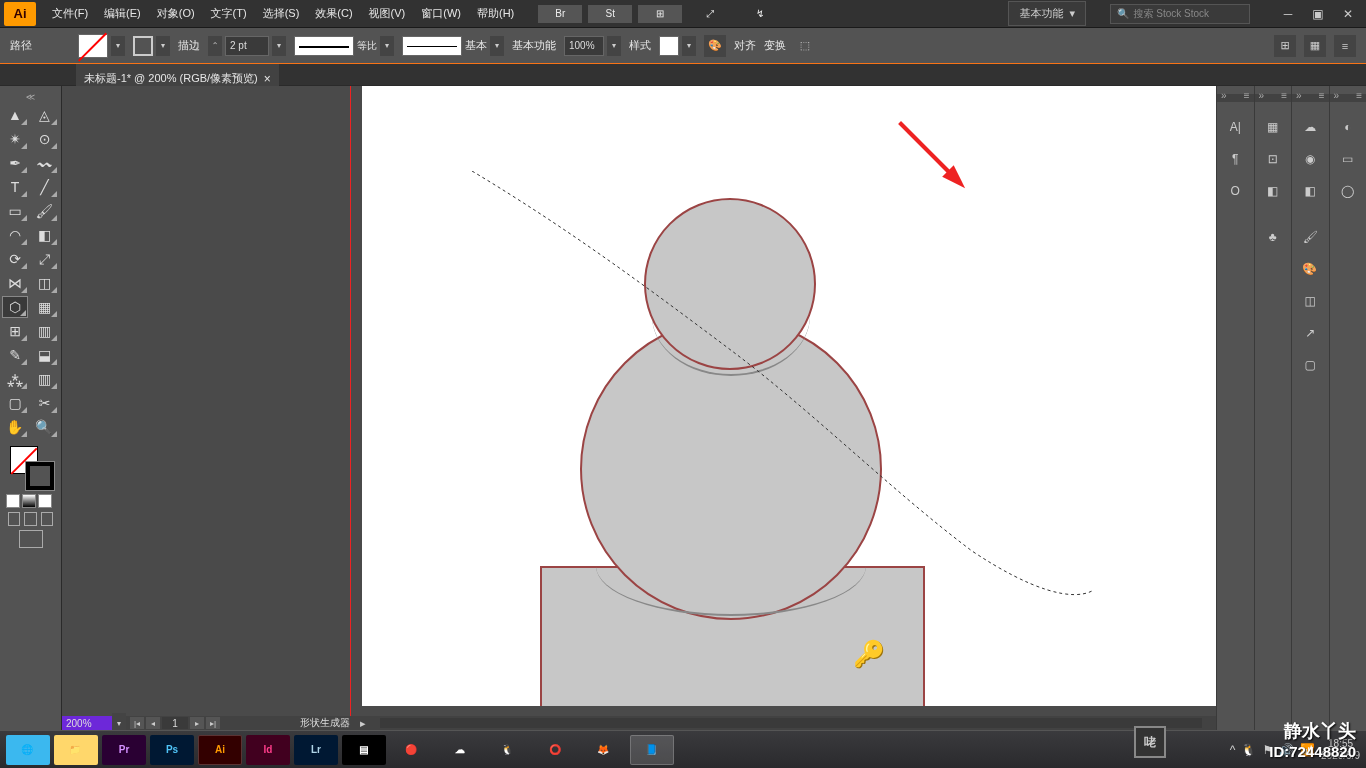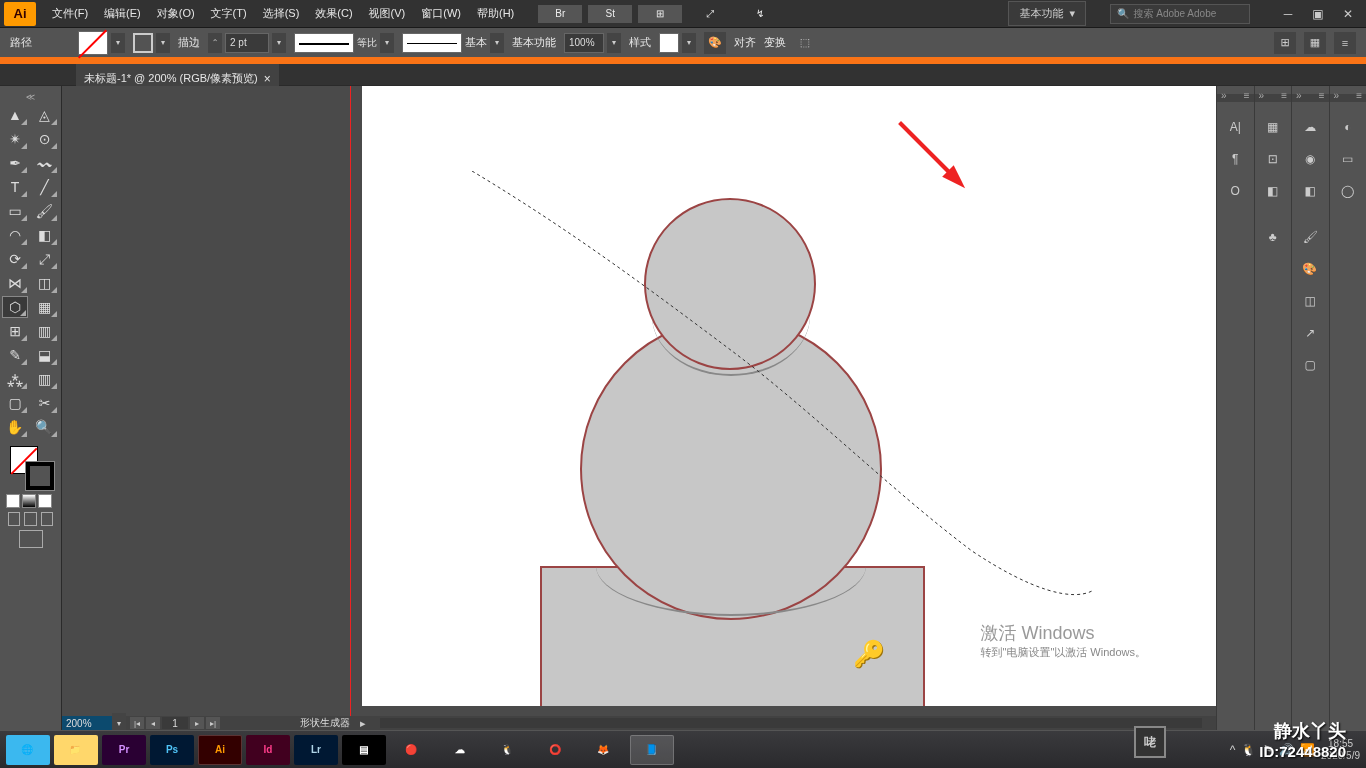--- a/index.html
+++ b/index.html
@@ -12,21 +12,21 @@
 .menu-item { padding: 6px 8px; cursor: pointer; color: #e6e6e6; }
 .menu-icons { display: flex; gap: 6px; margin-left: 16px; }
 .menu-icon-box { width: 44px; height: 18px; background: #555; display: flex; align-items: center; justify-content: center; font-size: 10px; color: #eee; }
 .menubar-right { margin-left: auto; display: flex; align-items: center; gap: 24px; justify-content: center; }
 .workspace-btn { padding: 4px 10px; background: #3a3a3a; border: 1px solid #555; color: #ccc; display: flex; align-items: center; gap: 6px; }
 .search-box { width: 140px; height: 20px; background: #3a3a3a; border: 1px solid #555; color: #888; padding: 0 6px; display: flex; align-items: center; gap: 4px; font-size: 10px; }
 .window-controls { display: flex; gap: 2px; }
 .win-ctrl { width: 28px; height: 20px; display: flex; align-items: center; justify-content: center; font-size: 12px; color: #ccc; cursor: pointer; }
 
 
-.control-bar { height: 36px; background: #535353; display: flex; align-items: center; padding: 0 10px; border-bottom: 7px solid #f97316; gap: 8px; }
+.control-bar { height: 36px; background: #535353; display: flex; align-items: center; padding: 0 10px; border-bottom: 1px solid #f97316; gap: 8px; }
 .ctrl-label { color: #e6e6e6; font-size: 11px; }
 .swatch { width: 30px; height: 24px; border: 1px solid #666; display: inline-block; position: relative; }
 .swatch.white { background: #fff; }
 .swatch.slash::after { content: ''; position: absolute; width: 140%; height: 2px; background: red; top: 50%; left: -20%; transform: rotate(-45deg); }
 .square-outline { width: 20px; height: 20px; border: 2px solid #ccc; display: inline-block; background: #535353; }
 .ctrl-dropdown { width: 14px; height: 20px; background: #444; display: flex; align-items: center; justify-content: center; font-size: 8px; }
 .ctrl-input { width: 44px; height: 20px; background: #3a3a3a; border: 1px solid #666; color: #ddd; padding: 0 4px; font-size: 10px; }
 .ctrl-wide-input { width: 40px; }
 .stroke-preview { width: 60px; height: 20px; background: #fff; position: relative; border: 1px solid #666; }
 .stroke-preview::after { content: ''; position: absolute; left: 4px; right: 4px; top: 50%; height: 2px; background: #000; }
@@ -67,42 +67,42 @@
 .red-guide { position: absolute; left: 288px; top: 0; bottom: 14px; width: 1px; background: #ee2222; }
 .artwork { position: absolute; left: 300px; top: 0; width: 900px; height: 620px; }
 .shape-circle1 { position: absolute; left: 282px; top: 112px; width: 172px; height: 172px; border-radius: 50%; background: #c7c7c7; border: 2px solid #9b4444; }
 .shape-circle2 { position: absolute; left: 218px; top: 232px; width: 302px; height: 302px; border-radius: 50%; background: #c7c7c7; border: 2px solid #9b4444; }
 .shape-rect { position: absolute; left: 178px; top: 480px; width: 385px; height: 140px; background: #c7c7c7; border: 2px solid #9b4444; border-bottom: none; }
 .arc-top { position: absolute; left: 290px; top: 230px; width: 158px; height: 60px; border: 2px solid #888; border-bottom: none; border-left: none; border-right: none; border-radius: 50% 50% 0 0 / 100% 100% 0 0; transform: rotate(180deg); }
 .arc-mid { position: absolute; left: 234px; top: 480px; width: 270px; height: 50px; border: 2px solid #888; border-top: none; border-left: none; border-right: none; border-radius: 0 0 50% 50% / 0 0 100% 100%; }
 .red-arrow { position: absolute; left: 530px; top: 30px; width: 84px; height: 82px; }
 .red-arrow svg { width: 100%; height: 100%; }
 .h-scrollbar { position: absolute; left: 0; right: 0; bottom: 0; height: 14px; background: #424242; display: flex; align-items: center; }
-.zoom-disp { width: 50px; height: 14px; background: #0c4a6e; color: #ddd; font-size: 10px; display: flex; align-items: center; padding: 0 4px; }
+.zoom-disp { width: 50px; height: 14px; background: #6d28d9; color: #ddd; font-size: 10px; display: flex; align-items: center; padding: 0 4px; }
 .nav-btns { display: flex; gap: 2px; margin-left: 4px; }
 .nav-btn { width: 14px; height: 12px; background: #555; font-size: 8px; display: flex; align-items: center; justify-content: center; }
 .artboard-disp { width: 26px; height: 12px; background: #3a3a3a; color: #ddd; font-size: 10px; display: flex; align-items: center; justify-content: center; }
 .tool-tip { margin-left: 80px; color: #ddd; font-size: 10px; }
 .scroll-track { flex: 1; height: 10px; background: #3a3a3a; margin: 0 14px; position: relative; }
 
 
 .right-panels { width: 150px; background: #535353; display: flex; }
 .panel-col { width: 38px; border-left: 1px solid #3a3a3a; padding: 8px 0; display: flex; flex-direction: column; align-items: center; gap: 10px; }
 .panel-icon { width: 22px; height: 22px; display: flex; align-items: center; justify-content: center; font-size: 12px; color: #ccc; cursor: pointer; }
 .panel-tab-top { width: 100%; height: 8px; background: #424242; margin-bottom: 4px; position: relative; }
 .panel-tab-top::before { content: '»'; position: absolute; left: 4px; top: -4px; font-size: 10px; color: #aaa; }
 .panel-tab-top::after { content: '≡'; position: absolute; right: 4px; top: -4px; font-size: 10px; color: #aaa; }
 
 
 .activate { position: absolute; right: 70px; bottom: 70px; color: #999; font-size: 18px; text-align: left; }
 .activate-sub { font-size: 11px; color: #888; }
 .key-icon { position: absolute; right: 330px; bottom: 60px; font-size: 26px; color: #aaa; }
 
 
-.watermark { position: absolute; right: 20px; bottom: 8px; color: #fff; font-size: 16px; font-weight: bold; text-shadow: 1px 1px 2px #000; z-index: 1000; text-align: right; }
+.watermark { position: absolute; right: 10px; bottom: 8px; color: #fff; font-size: 16px; font-weight: bold; text-shadow: 1px 1px 2px #000; z-index: 1000; text-align: right; }
 .wm-line1 { font-size: 18px; }
 .wm-line2 { font-size: 15px; }
 .wm-logo { position: absolute; right: 200px; bottom: 10px; width: 32px; height: 32px; background: #333; border: 2px solid #888; z-index: 1000; display: flex; align-items: center; justify-content: center; color: #ccc; font-size: 12px; font-weight: bold; }
 
 
 .taskbar { position: absolute; left: 0; right: 0; bottom: 0; height: 38px; background: linear-gradient(#3a3a3d, #2a2a2d); display: flex; align-items: center; padding: 0 6px; border-top: 1px solid #555; z-index: 500; }
 .task-item { width: 44px; height: 30px; margin-right: 4px; display: flex; align-items: center; justify-content: center; font-size: 10px; color: #fff; border-radius: 2px; cursor: pointer; font-weight: bold; }
 .task-item.active { background: rgba(255,255,255,0.15); box-shadow: inset 0 0 0 1px rgba(255,255,255,0.2); }
 .tray { margin-left: auto; display: flex; align-items: center; gap: 6px; color: #ccc; font-size: 10px; }
 .tray-icon { font-size: 12px; }
@@ -133,21 +133,21 @@
     <div class="menu-icon-box" style="background:transparent">⤢</div>
     <div class="menu-icon-box" style="background:transparent">↯</div>
   </div>
   <div class="menubar-right">
     <div class="workspace-btn">
       <span>基本功能</span>
       <span>▾</span>
     </div>
     <div class="search-box">
       <span>🔍</span>
-      <span>搜索 Adobe Adobe</span>
+      <span>搜索 Stock Stock</span>
     </div>
     <div class="window-controls">
       <div class="win-ctrl">─</div>
       <div class="win-ctrl">▣</div>
       <div class="win-ctrl">✕</div>
     </div>
   </div>
 </div>
 
 <div class="control-bar">
@@ -269,24 +269,20 @@
         <path d="M 0 0 C 100 60, 180 120, 260 180 C 340 240, 420 320, 500 380 C 560 420, 600 430, 620 420" stroke="#333" stroke-width="1" stroke-dasharray="3,3" fill="none"></path>
       </svg>
       <div class="red-arrow">
         <svg viewBox="0 0 100 100">
           <line x1="8" y1="8" x2="78" y2="78" stroke="#ee2222" stroke-width="5"></line>
           <polygon points="88,88 60,74 74,60" fill="#ee2222"></polygon>
         </svg>
       </div>
     </div>
     <div class="key-icon">🔑</div>
-    <div class="activate">
-      <div>激活 Windows</div>
-      <div class="activate-sub">转到"电脑设置"以激活 Windows。</div>
-    </div>
     <div class="h-scrollbar">
       <div class="zoom-disp">200%</div>
       <span class="ctrl-dropdown">▾</span>
       <div class="nav-btns">
         <div class="nav-btn">|◂</div>
         <div class="nav-btn">◂</div>
         <div class="artboard-disp">1</div>
         <div class="nav-btn">▸</div>
         <div class="nav-btn">▸|</div>
       </div>

